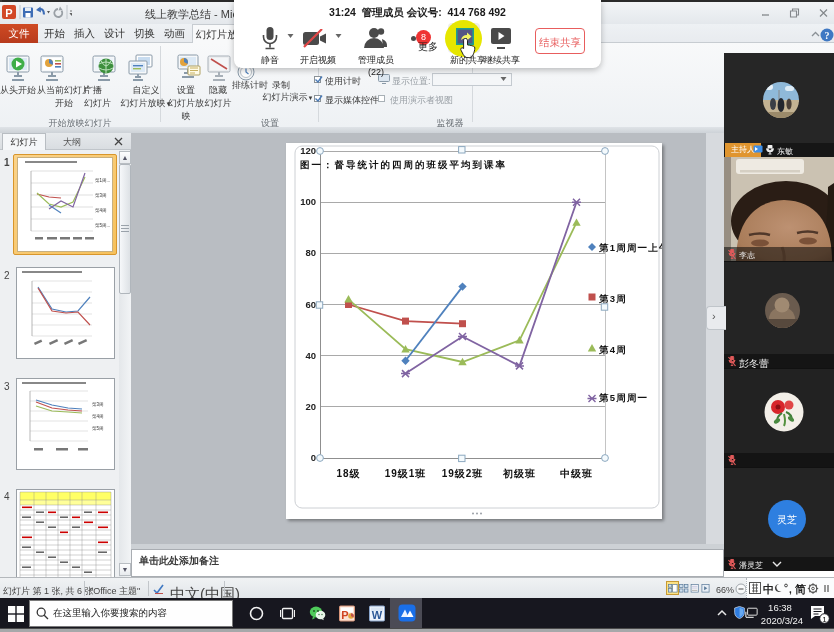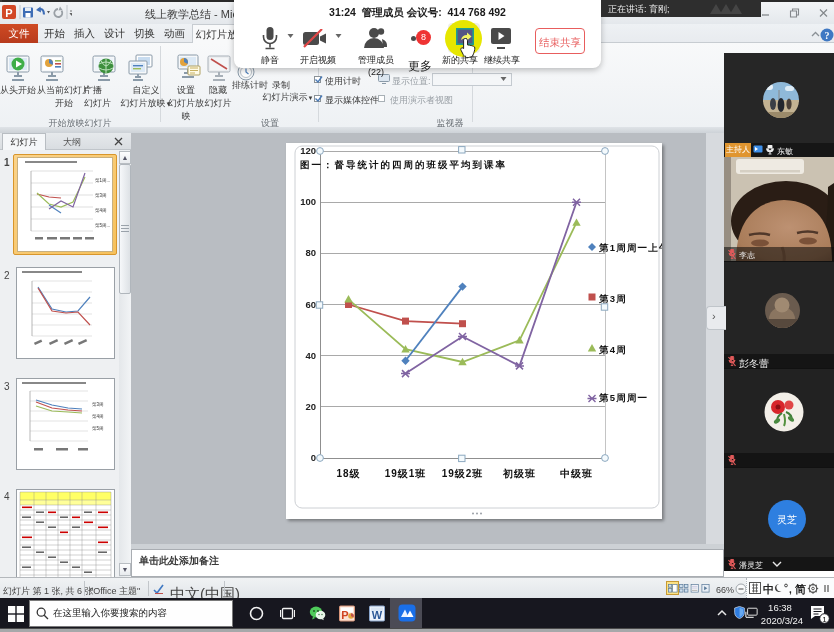--- a/index.html
+++ b/index.html
@@ -521,21 +521,21 @@
       <rect x="2" y="2" width="8" height="6" rx="3" fill="#e8f1f8"></rect>
           <rect x="22" y="4" width="9" height="5" rx="2.5" fill="#dcebf5"></rect>
       <path d="M16 8 v14" stroke="#888" stroke-width="1"></path>
       <ellipse cx="10" cy="22" rx="3" ry="6" fill="#3a3f46"></ellipse>
           <ellipse cx="18" cy="23" rx="3.4" ry="7" fill="#23272e"></ellipse>
           <ellipse cx="26" cy="22" rx="2.6" ry="5.5" fill="#4a4038"></ellipse>
       <rect y="30" width="36" height="6" fill="#9b8a6a"></rect>
     </g>
   </svg>
   <div class="abs" style="left:0;top:90px;width:110px;height:14px;background:rgba(10,10,10,.55)"></div>
-  <div class="abs cn" style="left:1px;top:90px;width:26px;height:14px;background:#e0952f;color:#fff;font-size:8px;text-align:center;line-height:14px;font-weight:normal">主持人</div>
+  <div class="abs cn" style="left:1px;top:90px;width:36px;height:14px;background:#e0952f;color:#fff;font-size:8px;text-align:center;line-height:14px;font-weight:normal">主持人</div>
   <svg class="abs" style="left:29px;top:92px" width="22" height="10" viewBox="0 0 22 10">
     <rect x="0.5" y="0.5" width="9" height="7" rx="1" fill="#3f8fe8"></rect>
         <path d="M2 2 l3 2 -3 2z" fill="#fff"></path>
     <path d="M15 1 a2 2 0 0 1 4 0 v2.5 a2 2 0 0 1 -4 0z M13.5 3.5 a3.5 3.5 0 0 0 7 0 M17 7 v2 M15.5 9 h3" stroke="#f0f0f0" stroke-width="0.9" fill="#f0f0f0"></path>
   </svg>
   <div class="abs cn" style="left:53px;top:93px;font-size:8px;color:#f0f0f0;font-weight:normal">东敏</div>
 
   <svg class="abs" style="left:0;top:104px" width="110" height="104" viewBox="0 0 110 104">
     <defs>
       <radialGradient id="skin" cx="0.55" cy="0.45" r="0.75">
@@ -645,46 +645,36 @@
   <svg class="abs" style="left:128px;top:25px" width="26" height="26" viewBox="0 0 26 26">
     <circle cx="12" cy="8" r="5" fill="#4a4a4a"></circle>
     <circle cx="19" cy="6.5" r="3.2" fill="#4a4a4a"></circle>
     <path d="M2 23 a10 10 0 0 1 20 0z" fill="#4a4a4a"></path>
     <path d="M20 14 a7.5 7.5 0 0 1 5 8 h-4" fill="#4a4a4a"></path>
   </svg>
   <div class="abs cn" style="left:118px;top:54px;width:48px;text-align:center;font-size:9px;color:#1a1a1a;font-weight:normal">管理成员(22)</div>
 
   <div class="abs" style="left:177px;top:36px;width:5px;height:5px;border-radius:50%;background:#4a4a4a"></div>
   <div class="abs" style="left:182px;top:30px;width:15px;height:15px;border-radius:50%;background:#ef3333;color:#fff;font-size:9px;text-align:center;line-height:15px">8</div>
-  <div class="abs cn" style="left:168px;top:58px;width:36px;text-align:center;font-size:12px;color:#1a1a1a;font-weight:normal">更多</div>
+  <div class="abs cn" style="left:168px;top:40px;width:36px;text-align:right;font-size:10px;color:#1a1a1a;font-weight:normal">更多</div>
 
   <div class="abs" style="left:214px;top:23px;width:32px;height:30px;background:#ededed;border-radius:4px"></div>
   <div class="abs" style="left:211px;top:20px;width:37px;height:37px;border-radius:50%;background:#e6e600"></div>
   <svg class="abs" style="left:222px;top:28px" width="18" height="17" viewBox="0 0 18 17">
     <rect x="0.8" y="0.8" width="16.4" height="15.4" fill="#565684" stroke="#1f9e8c" stroke-width="1.6"></rect>
     <path d="M5 12 q1-5 6-5 l0-2.5 4.5 4 -4.5 4 0-2.5 q-4 0-6 2z" fill="#f5f564"></path>
   </svg>
   <svg class="abs" style="left:226px;top:37px" width="16" height="21" viewBox="0 0 16 21">
     <path d="M5.5 1.5 c1.4 0 2 1 2 2.2 l0 4.2 c2.8 0.3 6.6 1.2 7 2 c0.8 1.2 0 3.8-0.6 5.6 c-0.5 1.6-1.2 3.6-2.2 4.4 c-1 0.9-3.4 1-5 0.6 c-1.4-0.3-2.6-1.6-3.4-2.8 L1 13.2 c-0.6-1 0-2.2 1-2.4 c0.8-0.1 1.4 0.3 1.6 0.8 l0-8.4 C3.6 2 4.3 1.5 5.5 1.5z" fill="#fff" stroke="#222" stroke-width="1"></path>
   </svg>
-  <div class="abs cn" style="left:208px;top:54px;width:44px;text-align:left;font-size:9px;color:#1a1a1a;font-weight:normal">新的共享</div>
+  <div class="abs cn" style="left:208px;top:54px;width:44px;text-align:right;font-size:9px;color:#1a1a1a;font-weight:normal">新的共享</div>
 
   <svg class="abs" style="left:256px;top:27px" width="22" height="23" viewBox="0 0 22 23">
     <rect x="1" y="1" width="20" height="16" rx="2" fill="#4a4a4a"></rect>
     <path d="M8.5 5 L14.5 9 L8.5 13z" fill="#fff"></path>
     <path d="M7 21 h8" stroke="#4a4a4a" stroke-width="2"></path>
   </svg>
   <div class="abs cn" style="left:246px;top:54px;width:44px;text-align:center;font-size:9px;color:#1a1a1a;font-weight:normal">继续共享</div>
 
   <div class="abs cn" style="left:301px;top:28px;width:50px;height:26px;border:1px solid #e85d5d;border-radius:4px;color:#e85d5d;font-size:10.5px;text-align:center;line-height:26px;font-weight:normal">结束共享</div>
 </div>
 
-<div class="abs" id="speakstrip" style="left:601px;top:0;width:160px;height:17px;background:#2e2e2e">
-  <div class="abs cn" style="left:7px;top:3px;font-size:9px;color:#e8e8e8;font-weight:normal">正在讲话: 育刚;</div>
-  <svg class="abs" style="left:108px;top:3px" width="34" height="12" viewBox="0 0 34 12">
-        <g fill="#454545">
-          <path d="M1 11 L7 1 L13 11z"></path>
-          <path d="M11 11 L17 1 L23 11z"></path>
-          <path d="M21 11 L27 1 L33 11z"></path>
-        </g>
-      </svg>
-</div>
 
 </div>
 </body></html>

